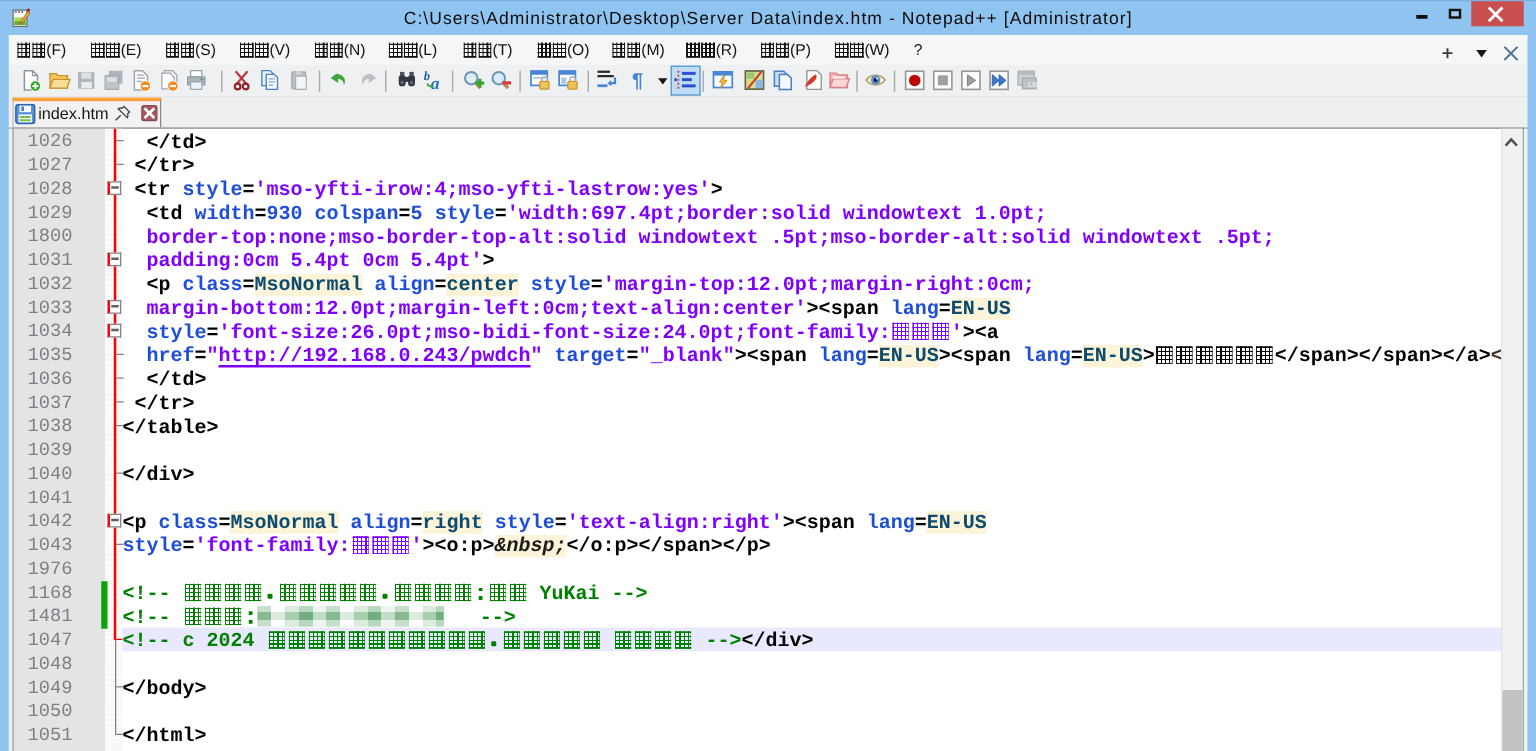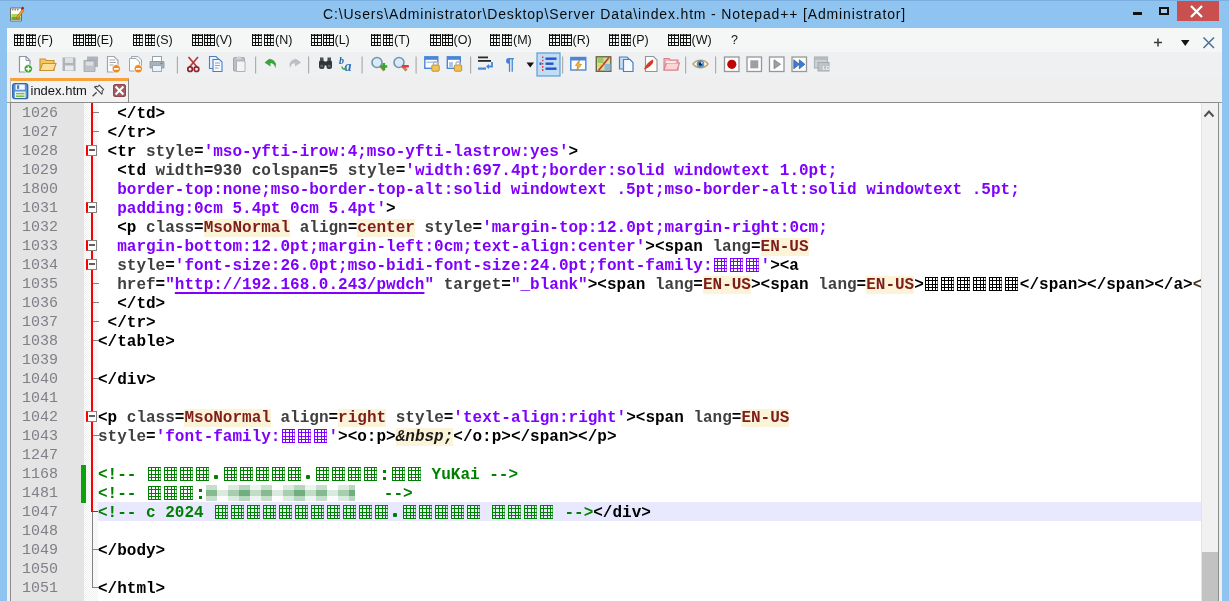--- a/index.html
+++ b/index.html
@@ -37,22 +37,22 @@
 #editor{left:10px;top:102px;width:1209px;height:499px;background:#FFFFFF;border:1px solid #8C8C8C;border-bottom:none}
 #nummargin{left:0;top:0;width:73px;height:498px;background:#E4E4E4}
 #foldmargin{left:73px;top:0;width:14px;height:498px;
  background:conic-gradient(#F0F0F0 25%,#FFF 25% 50%,#F0F0F0 50% 75%,#FFF 75%);background-size:2px 2px}
 .num{position:absolute;left:0;width:47px;height:19px;line-height:19px;text-align:right;
  font-family:"Liberation Mono",monospace;font-size:15px;color:#7F7F88}
 #curline{left:87px;top:399px;width:1103px;height:19px;background:#E8E8FF}
 .row{position:absolute;left:87px;height:19px;line-height:19px;white-space:pre;
  font-family:"Liberation Mono",monospace;font-size:16px;font-weight:bold}
 #cliparea{left:87px;top:0;width:1103px;height:498px;overflow:hidden}
-.b{color:#000000}.r{color:#404040}.p{color:#8000FF}.g{color:#008000}.k{color:#000}
-.v{color:#7f1d1d;background:#FCF4D8}
+.b{color:#000000}.r{color:#1d4ed8}.p{color:#8000FF}.g{color:#008000}.k{color:#000}
+.v{color:#0c4a6e;background:#FCF4D8}
 .e{color:#1A1A1A;font-style:italic;background:#FCF4D8}
 .dk{color:#46321E}
 .u{text-decoration:underline;text-decoration-thickness:1.5px;text-underline-offset:2.5px}
 
 .redline{left:80px;width:2.2px;background:#FB0000}
 .grayline{left:80.5px;width:1.5px;background:#838383}
 .tick{left:82px;width:5.5px;height:1.6px;background:#838383}
 .rtick{left:82px;width:5.5px;height:1.6px;background:#FB0000}
 .fbox{left:75px;width:11px;height:11px;background:#FCFCFC;border:1.5px solid #838383;border-left:2px solid #F00}
 .fbox i{position:absolute;left:1px;top:3px;width:6px;height:1.5px;background:#606060}
@@ -338,21 +338,21 @@
     <div class="num" style="top:153.2px">1034</div>
     <div class="num" style="top:172.2px">1035</div>
     <div class="num" style="top:191.2px">1036</div>
     <div class="num" style="top:210.2px">1037</div>
     <div class="num" style="top:229.2px">1038</div>
     <div class="num" style="top:248.2px">1039</div>
     <div class="num" style="top:267.2px">1040</div>
     <div class="num" style="top:286.2px">1041</div>
     <div class="num" style="top:305.2px">1042</div>
     <div class="num" style="top:324.2px">1043</div>
-    <div class="num" style="top:343.2px">1247</div>
+    <div class="num" style="top:343.2px">1976</div>
     <div class="num" style="top:362.2px">1168</div>
     <div class="num" style="top:381.2px">1481</div>
     <div class="num" style="top:400.2px">1047</div>
     <div class="num" style="top:419.2px">1048</div>
     <div class="num" style="top:438.2px">1049</div>
     <div class="num" style="top:457.2px">1050</div>
     <div class="num" style="top:476.2px">1051</div>
     <div class="abs redline" style="top:0px;height:408.5px"></div>
     <div class="abs grayline" style="top:408.5px;height:76px"></div>
     <div class="abs tick" style="top:8.7px"></div>

